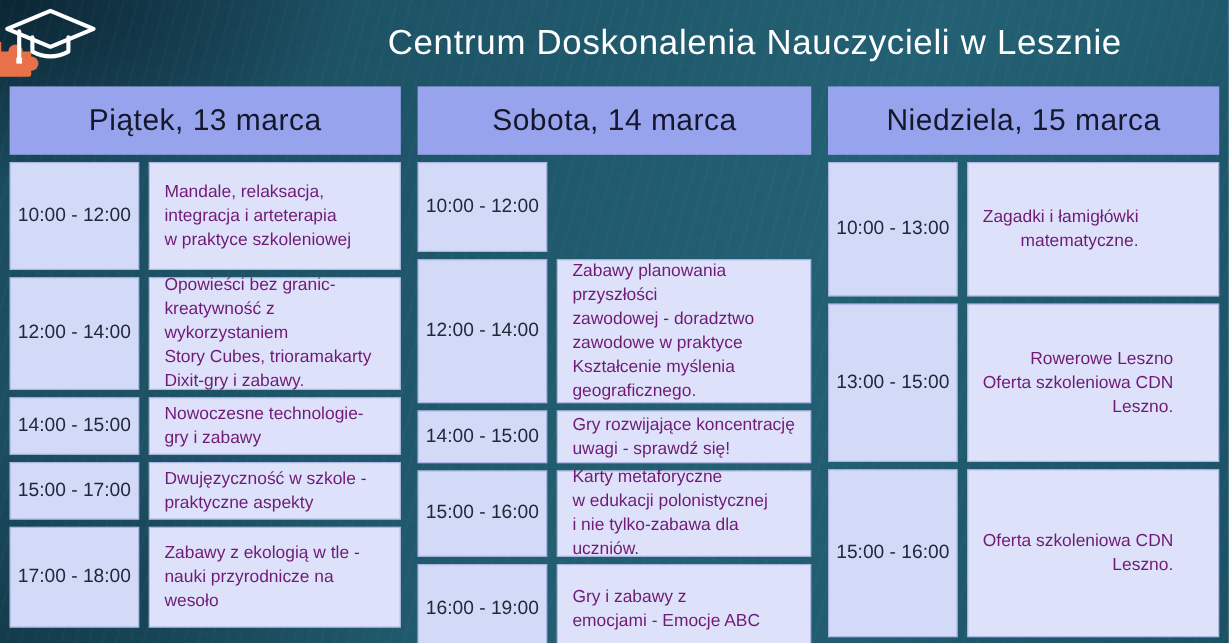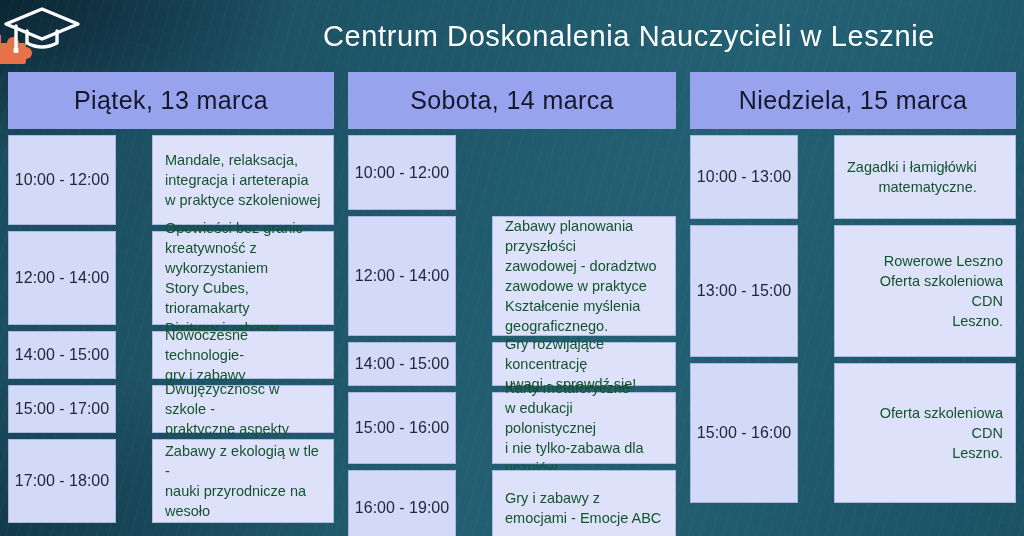--- a/index.html
+++ b/index.html
@@ -44,23 +44,22 @@
   .event-row { display:flex; margin-top:6px; }
   .time-cell {
     width:108px; flex:0 0 auto; margin-right:8px;
     background:#d3daf7; border:1px solid rgba(150,162,218,.65);
     display:flex; align-items:center; justify-content:center;
     font-size:16px; color:#23273a; box-sizing:border-box;
   }
   .title-cell {
     flex:1; background:#dde2fa; border:1px solid rgba(150,162,218,.65);
     display:flex; align-items:center; box-sizing:border-box;
-    padding:6px 12px; font-size:14.5px; line-height:1.38; color:#14532d;
+    padding:6px 12px; font-size:14.5px; line-height:1.38; color:#701a75;
     white-space:pre-line;
-    margin-left:28px;
   }
 </style>
 </head>
 <body>
 
 <div class="topbar">
   <div class="logo">
     <svg width="84" height="62" viewBox="0 0 84 62">
       <g>
         <rect x="-8" y="38" width="34" height="21" rx="2" fill="#e8714a"></rect>
@@ -139,21 +138,21 @@
     </div>
     <div class="event-row" style="height:76px">
       <div class="time-cell">16:00 - 19:00</div>
       <div class="title-cell">Gry i zabawy z
 emocjami - Emocje ABC</div>
     </div>
   </div>
 
   <div class="day-col c3">
     <div class="day-header">Niedziela, 15 marca</div>
-    <div class="event-row" style="height:84px">
+    <div class="event-row" style="height:112px">
       <div class="time-cell">10:00 - 13:00</div>
       <div class="title-cell">Zagadki i łamigłówki
 matematyczne.</div>
     </div>
     <div class="event-row" style="height:132px">
       <div class="time-cell">13:00 - 15:00</div>
       <div class="title-cell">Rowerowe Leszno
 Oferta szkoleniowa CDN
 Leszno.</div>
     </div>

